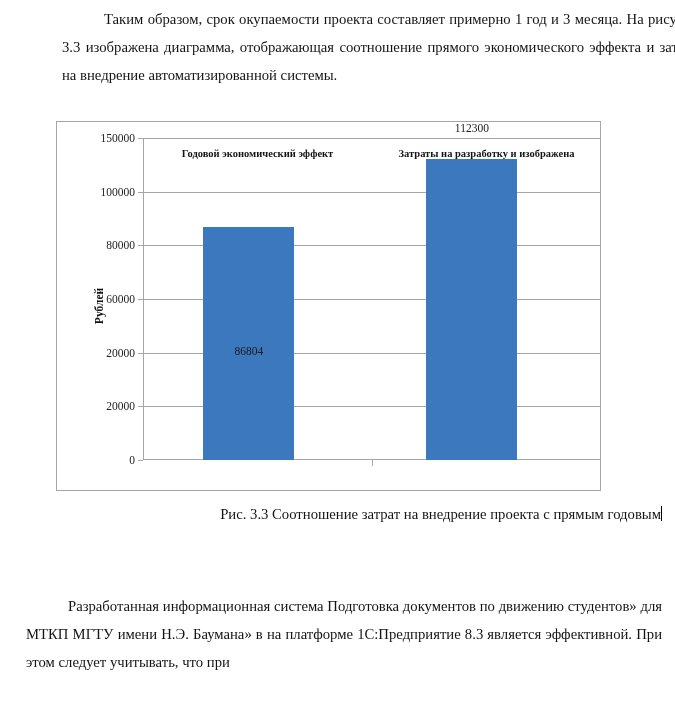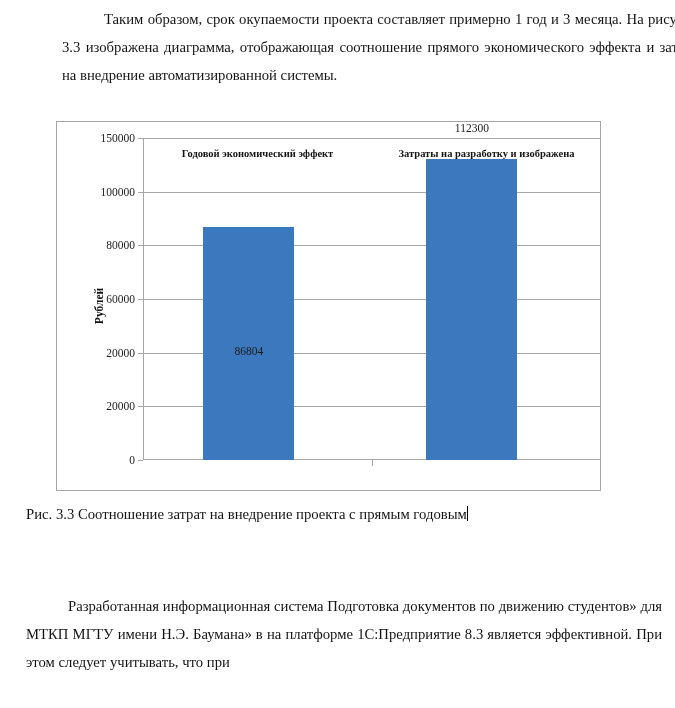--- a/index.html
+++ b/index.html
@@ -29,21 +29,21 @@
 
   #para-intro { left: 26px; top: 5px; width: 636px; margin-left: 36px; }
   #para-final { left: 26px; top: 592px; width: 636px; }
 
   .caption {
     position: absolute;
     left: 26px;
     width: 636px;
     font-size: 14.7px;
     line-height: 28.4px;
-    text-align: left;
+    text-align: right;
     color: #141414;
   }
   #caption-fig { top: 500px; }
 
   .caret {
     display: inline-block;
     width: 1px;
     height: 15px;
     background: #000;
     vertical-align: -2px;

